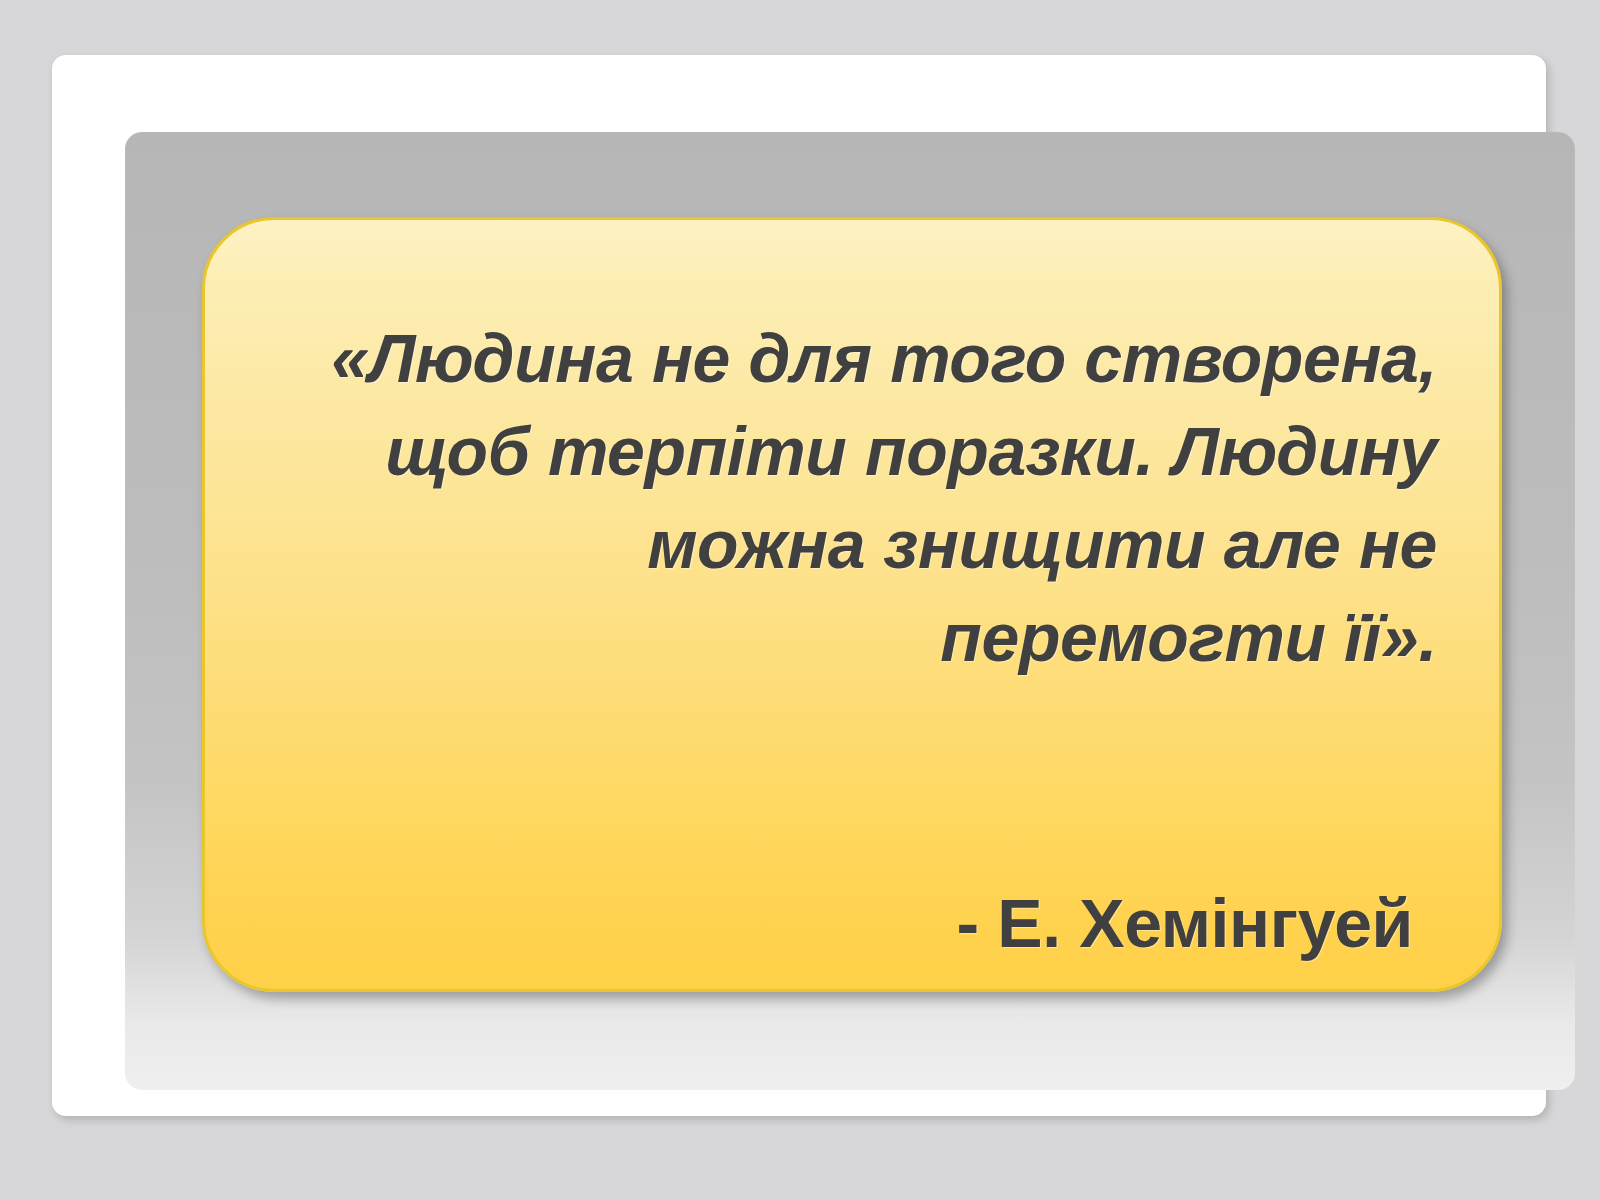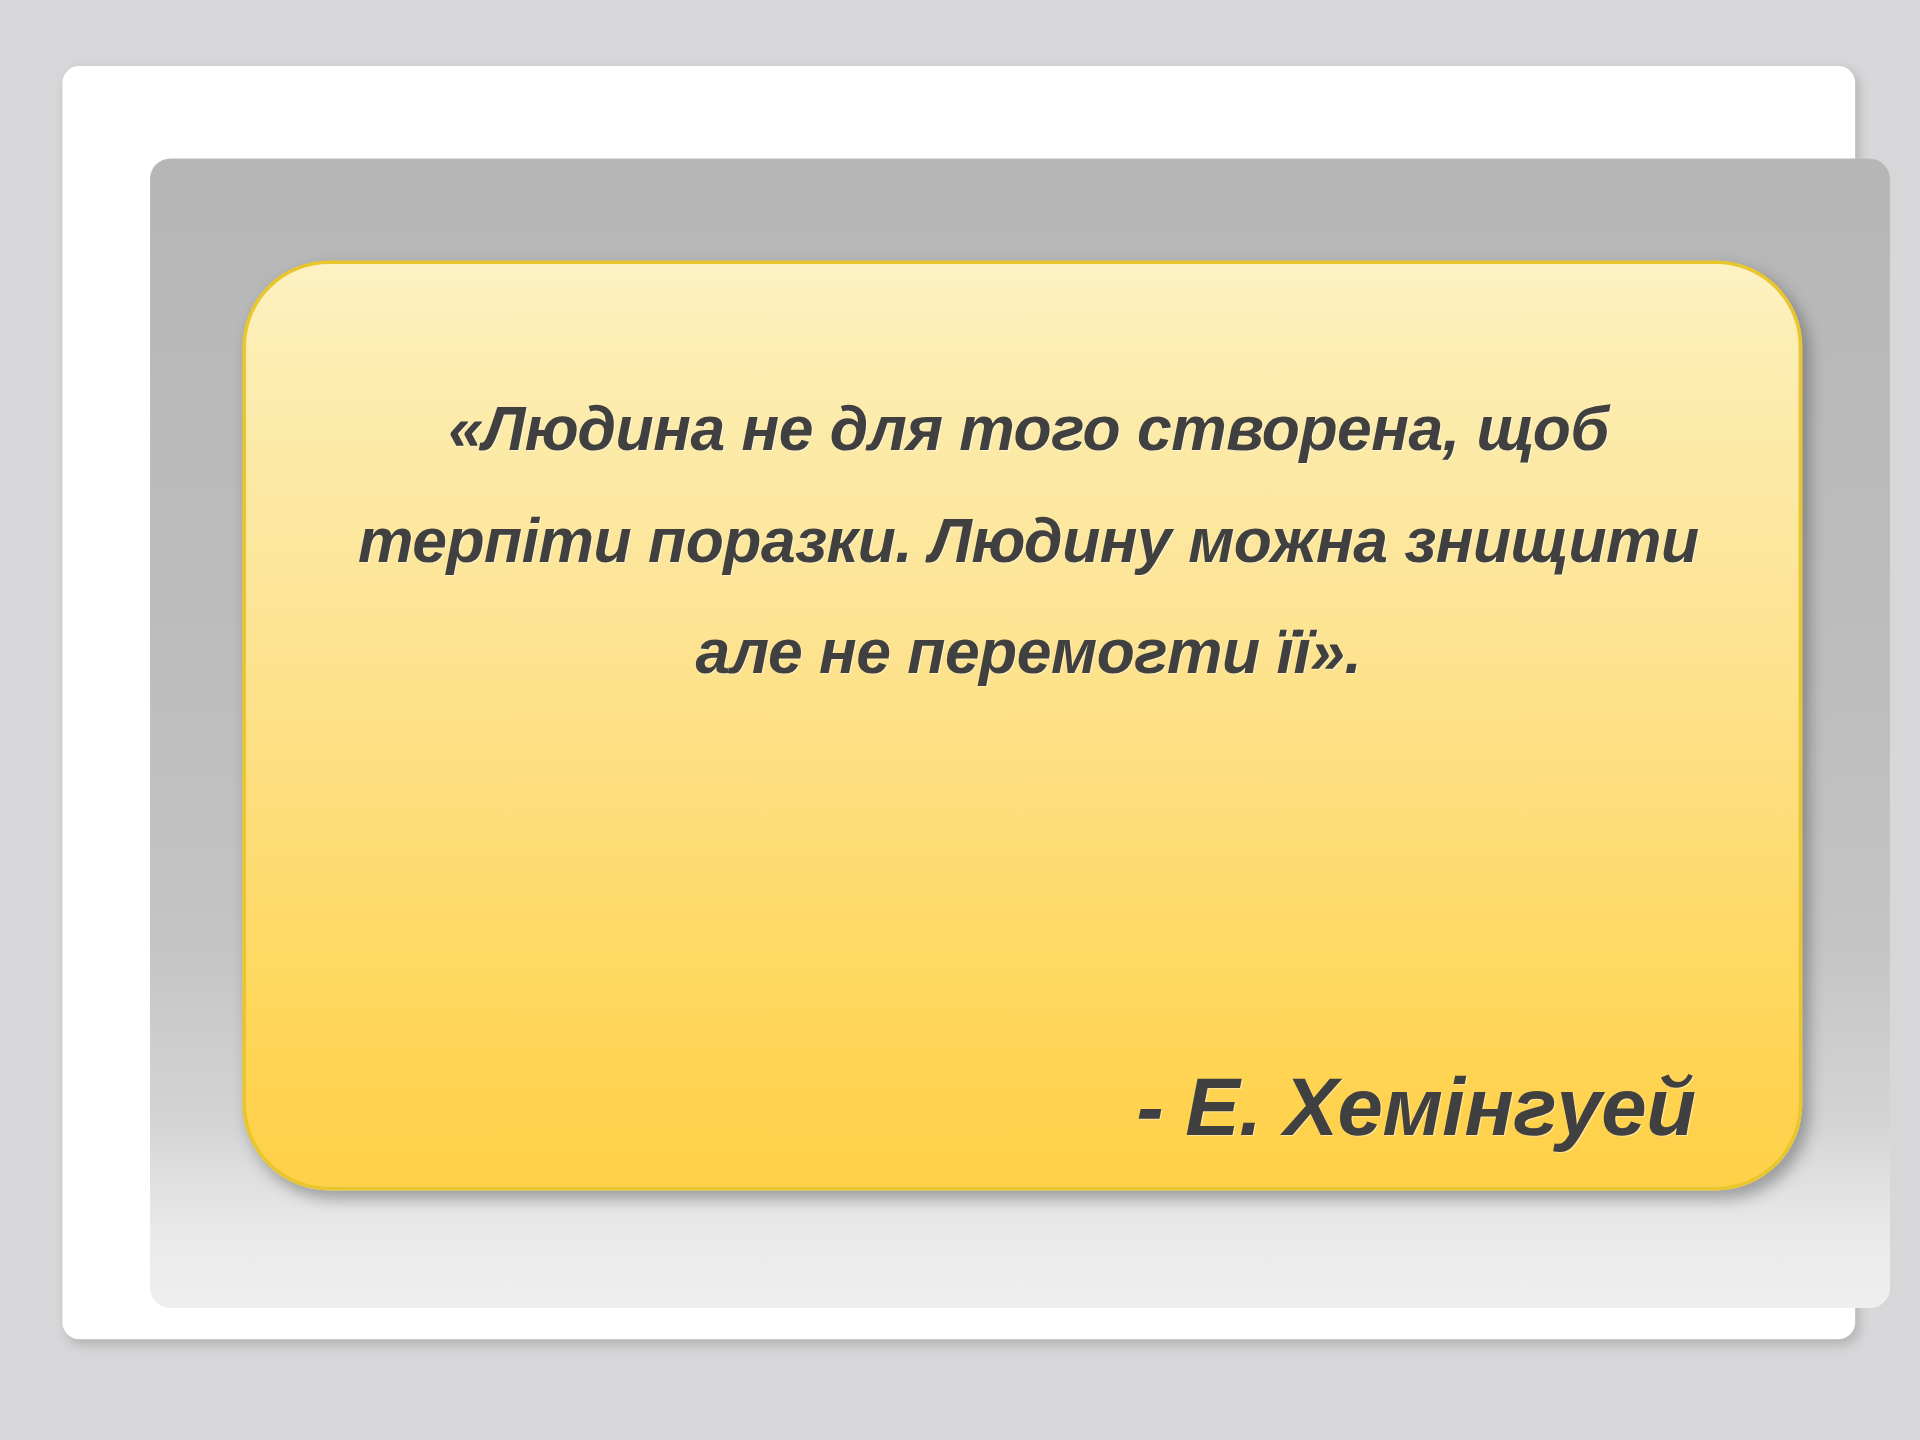--- a/index.html
+++ b/index.html
@@ -81,40 +81,39 @@
 
   .quote-inner {
     position: absolute;
     left: 72px;
     top: 92px;
     right: 62px;
     bottom: 0;
   }
 
   .quote-body {
-    font-size: 52px;
+    font-size: 68px;
     line-height: 93px;
     font-weight: bold;
     font-style: italic;
     color: #404041;
     letter-spacing: -0.4px;
     text-shadow: 1px 1px 0 rgba(255,255,255,0.42);
     margin: 0;
-    text-align: center;
+    text-align: right;
     white-space: pre-wrap;
   }
 
   .quote-attrib {
     position: absolute;
     right: 24px;
     top: 570px;
     font-size: 68px;
     line-height: 82px;
     font-weight: bold;
-    font-style: italic;
     color: #404041;
     letter-spacing: -0.4px;
     text-shadow: 1px 1px 0 rgba(255,255,255,0.42);
     text-align: left;
     white-space: nowrap;
   }
 </style>
 </head>
 <body>
 

